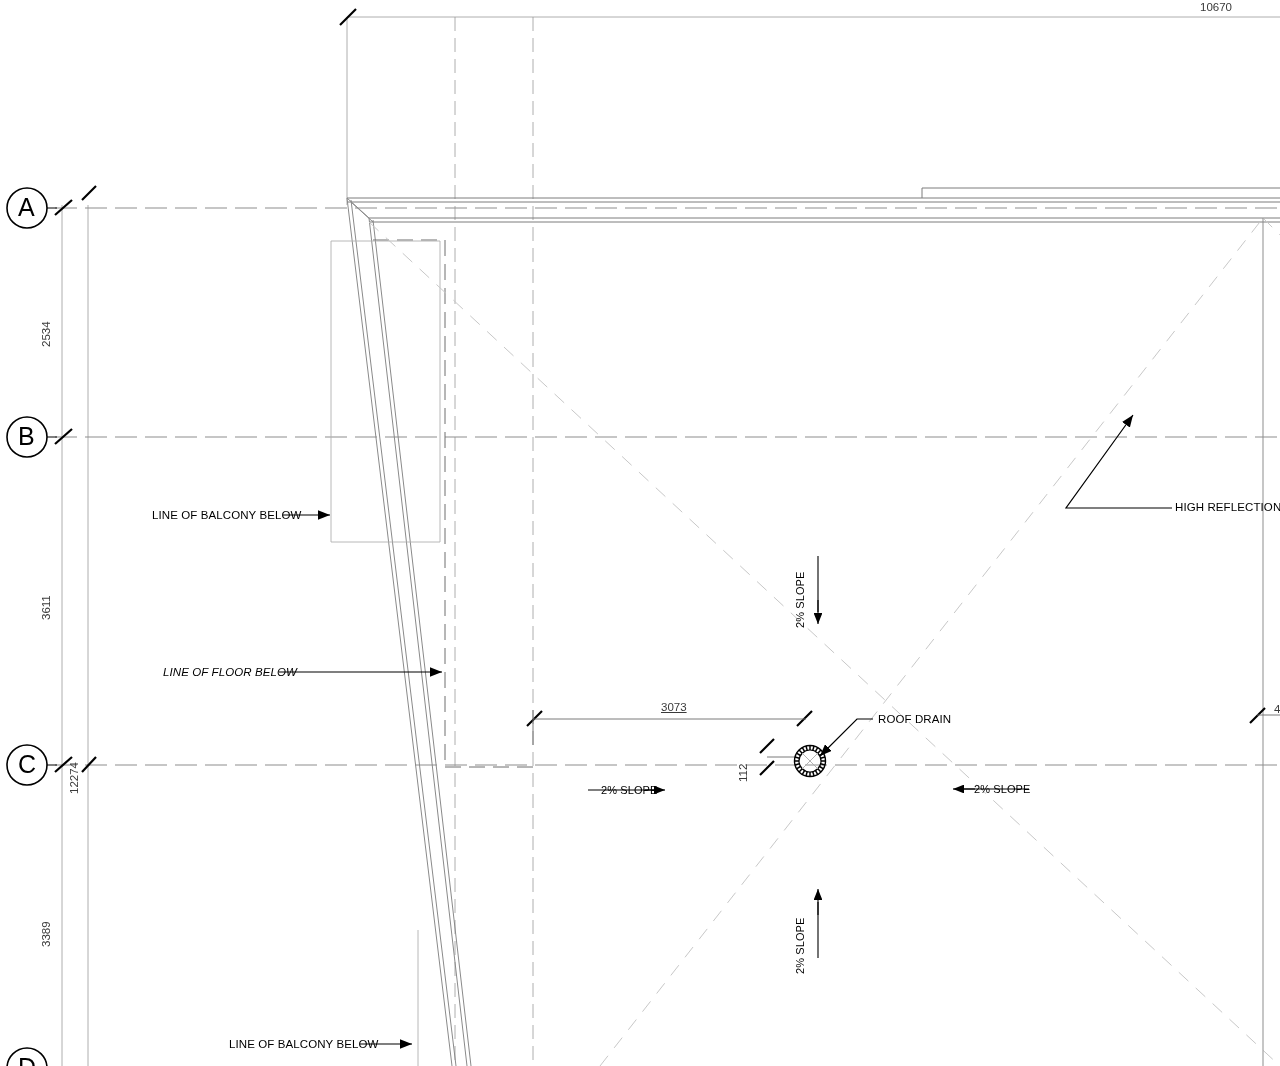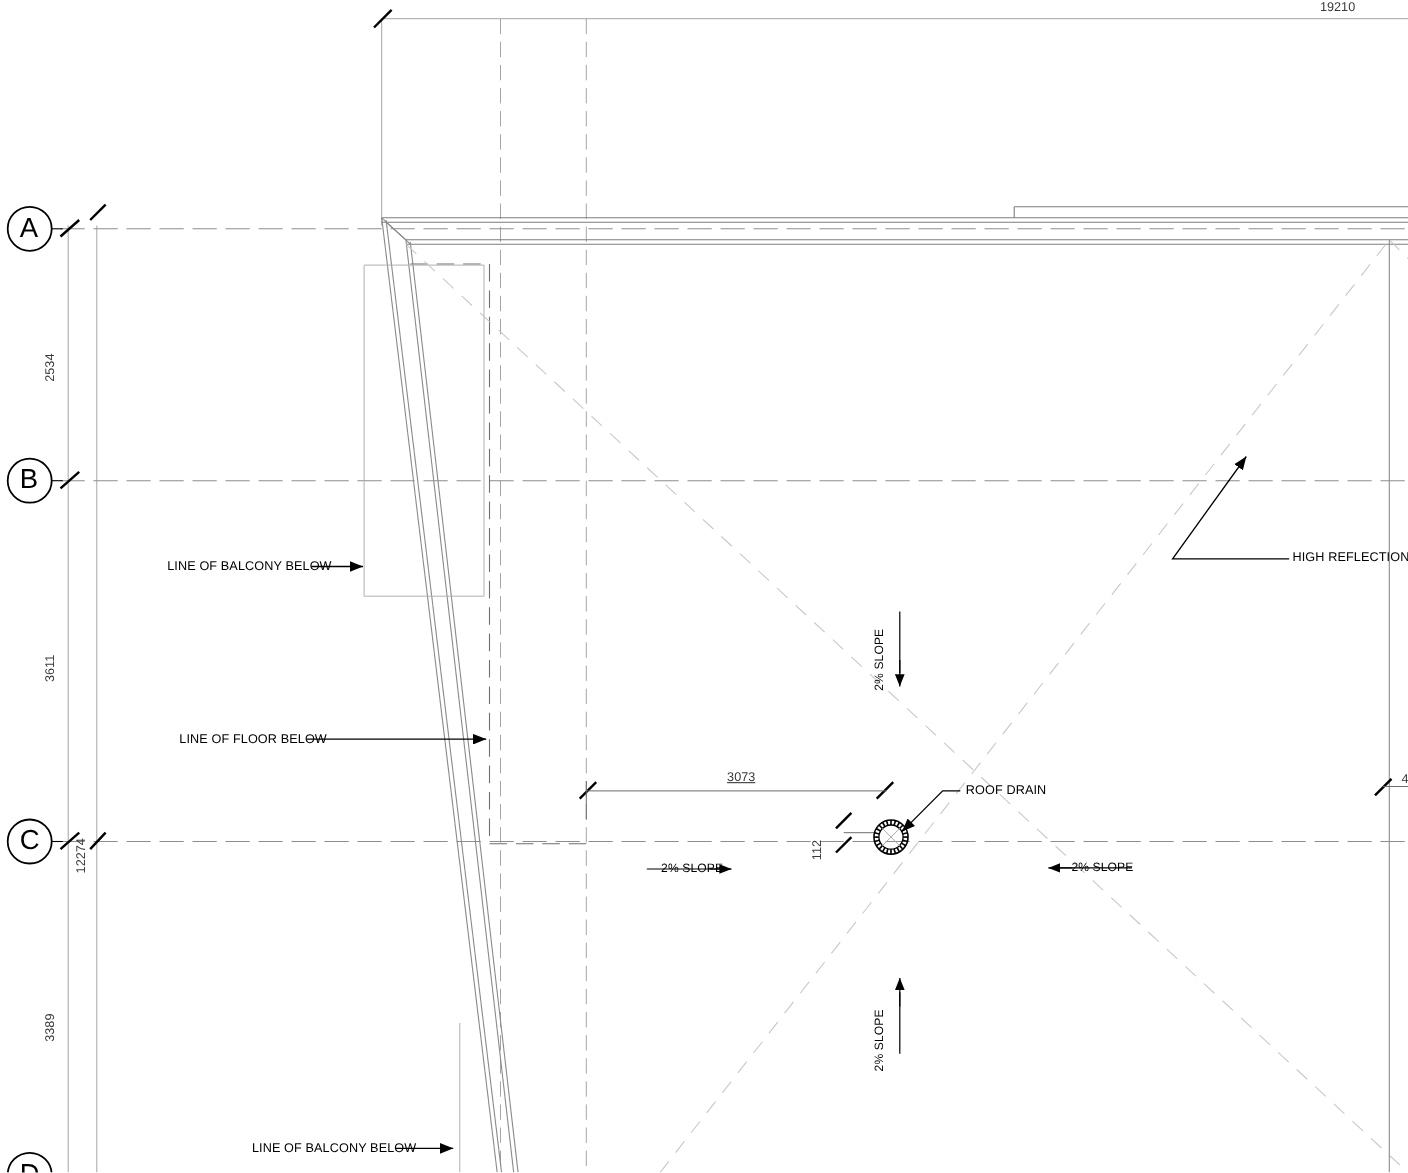--- a/index.html
+++ b/index.html
@@ -245,33 +245,33 @@
       <line x1="818" y1="915" x2="818" y2="889" marker-end="url(#arrowAny)"></line>
     </g>
 
   </svg>
 
   <div class="bubble-txt" style="left:18px; top:193px;">A</div>
   <div class="bubble-txt" style="left:18px; top:422px;">B</div>
   <div class="bubble-txt" style="left:18px; top:750px;">C</div>
   <div class="bubble-txt" style="left:18px; top:1053px;">D</div>
 
-  <div class="dim-txt" style="left:1200px; top:1px;">19210</div>
+  <div class="dim-txt" style="left:1200px; top:1px;">10670</div>
 
   <div class="dim-txt vert-dim" style="left:52px; top:335px;">2534</div>
   <div class="dim-txt vert-dim" style="left:52px; top:608px;">3611</div>
   <div class="dim-txt vert-dim" style="left:80px; top:782px;">12274</div>
   <div class="dim-txt vert-dim" style="left:52px; top:935px;">3389</div>
 
   <div class="dim-txt" style="left:661px; top:701px;text-decoration:underline;">3073</div>
   <div class="dim-txt vert-dim" style="left:749px; top:770px;">112</div>
   <div class="dim-txt" style="left:1274px; top:703px;">4</div>
 
   <div class="lbl" style="left:152px; top:509px;">LINE OF BALCONY BELOW</div>
-  <div class="lbl" style="left:163px; top:666px;">LINE OF FLOOR BELOW</div>
+  <div class="lbl" style="left:163px; top:666px;font-style:italic;">LINE OF FLOOR BELOW</div>
   <div class="lbl" style="left:229px; top:1038px;">LINE OF BALCONY BELOW</div>
   <div class="lbl" style="left:878px; top:713px;">ROOF DRAIN</div>
   <div class="lbl" style="left:1175px; top:501px;">HIGH REFLECTION RO</div>
 
   <div class="lbl lbl-sm" style="left:601px; top:784px;">2% SLOPE</div>
   <div class="lbl lbl-sm" style="left:974px; top:783px;">2% SLOPE</div>
   <div class="lbl lbl-sm vert-lbl" style="left:806px; top:616px;">2% SLOPE</div>
   <div class="lbl lbl-sm vert-lbl" style="left:806px; top:962px;">2% SLOPE</div>
 
 </div>

